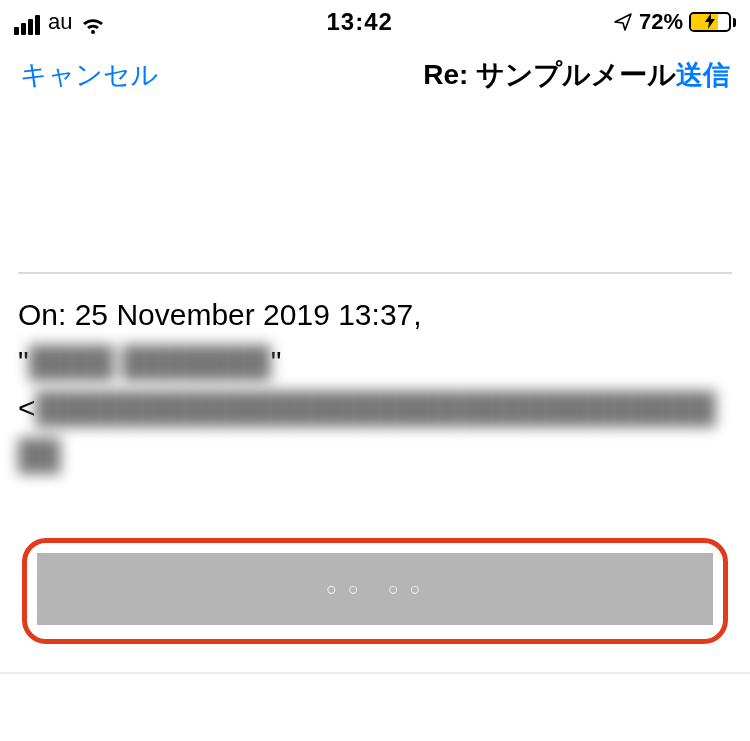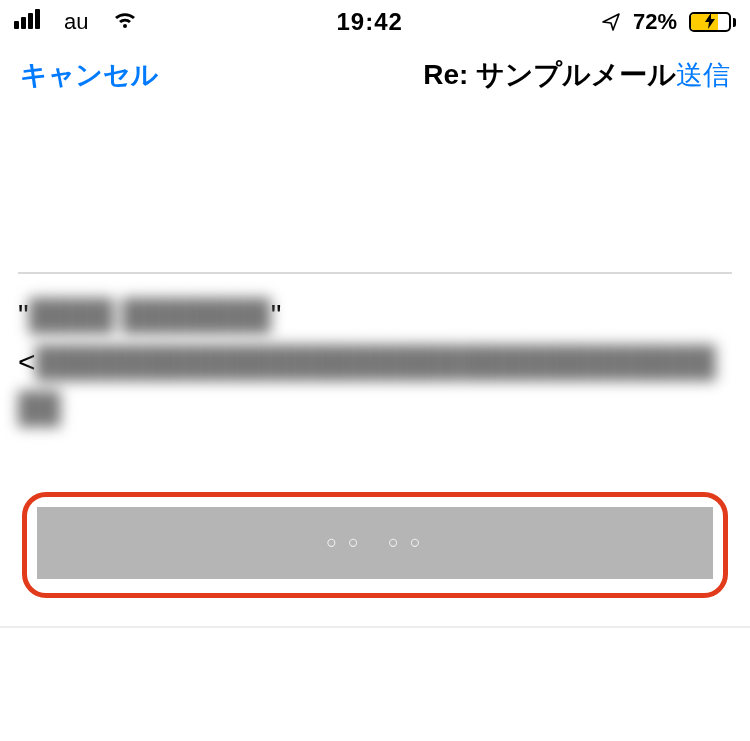--- a/index.html
+++ b/index.html
@@ -1,36 +1,36 @@
 <!DOCTYPE html>
 <html><head>
   <meta charset="utf-8">
   <style>
     * { margin: 0; padding: 0; box-sizing: border-box; }
     html, body { width: 750px; height: 741px; font-family: -apple-system, "Hiragino Sans", sans-serif; background: #fff; color: #000; }
     .status-bar { height: 44px; display: flex; align-items: center; justify-content: space-between; padding: 0 14px; font-size: 22px; font-weight: 600; }
-    .status-left { display: flex; align-items: flex-start; gap: 24px; }
-    .status-right { display: flex; align-items: center; gap: 12px; }
+    .status-left { display: flex; align-items: flex-end; gap: 8px; }
+    .status-right { display: flex; align-items: center; gap: 6px; }
     .signal { display: inline-flex; align-items: flex-end; gap: 2px; }
     .signal span { display: inline-block; width: 5px; background: #000; border-radius: 1px; }
     .signal span:nth-child(1){height:8px}.signal span:nth-child(2){height:12px}.signal span:nth-child(3){height:16px}.signal span:nth-child(4){height:20px}
     .wifi-icon svg { display: block; }
     .carrier { font-weight: 400; font-size: 22px; }
     .time { font-weight: 600; font-size: 24px; letter-spacing: 1px; }
     .nav-icon svg { display: block; }
     .battery-wrap { display: inline-flex; align-items: center; }
     .battery-body { width: 42px; height: 20px; border: 2px solid #000; border-radius: 5px; position: relative; overflow: hidden; }
     .battery-fill { position: absolute; left: 0; top: 0; bottom: 0; background: #ffcc00; }
     .battery-bolt { position: absolute; left: 50%; top: 50%; transform: translate(-50%,-50%); }
     .battery-tip { width: 3px; height: 9px; background: #000; border-radius: 0 2px 2px 0; margin-left: 2px; }
 
     .nav-bar { height: 62px; display: flex; align-items: center; justify-content: space-between; padding: 0 20px; }
-    .nav-btn { color: #007aff; font-size: 27px; font-weight: 700; cursor: pointer; }
+    .nav-btn { color: #007aff; font-size: 27px; font-weight: 400; cursor: pointer; }
     .nav-title { font-size: 28px; font-weight: 700; flex: 1; text-align: right; }
-    .nav-send { color: #007aff; font-size: 27px; font-weight: 400; cursor: pointer; }
+    .nav-send { color: #007aff; font-size: 27px; font-weight: 700; cursor: pointer; }
 
     .body-area { padding: 6px 18px 0; }
     .body-input { min-height: 160px; border: none; outline: none; width: 100%; font-size: 28px; }
     .divider { border: none; border-top: 2px solid #d9d9d9; margin: 0; }
     .quoted { margin-top: 18px; font-size: 30px; line-height: 1.55; word-break: break-word; }
     .blur { filter: blur(7px); -webkit-filter: blur(7px); color: #777; user-select:none; }
 
     .load-wrap { margin: 60px 0 28px; padding: 0 4px; }
     .load-highlight { border: 5px solid #e23b1c; border-radius: 24px; padding: 10px 10px 14px; }
     .load-btn { width: 100%; height: 72px; background: #b5b5b5; color: #fff; font-size: 30px; border: none; display: flex; align-items: center; justify-content: center; gap: 26px; cursor: pointer; position: relative; }
@@ -48,21 +48,21 @@
         <span></span>
         <span></span>
       </span>
     <span class="carrier">au</span>
     <span class="wifi-icon">
       <svg width="26" height="20" viewBox="0 0 26 20">
           <path d="M13 19a2 2 0 1 0 0-4 2 2 0 0 0 0 4zm-6-7a9 9 0 0 1 12 0l-2 2a6 6 0 0 0-8 0zm-4-4a15 15 0 0 1 20 0l-2 2a12 12 0 0 0-16 0z" fill="#000"></path>
         </svg>
     </span>
   </div>
-  <div class="time">19:42</div>
+  <div class="time">13:42</div>
   <div class="status-right">
     <span class="nav-icon">
       <svg width="20" height="20" viewBox="0 0 20 20">
           <path d="M2 10 L18 2 L12 18 L10 11 Z" fill="none" stroke="#000" stroke-width="1.6" stroke-linejoin="round"></path>
         </svg>
     </span>
     <span>72%</span>
     <span class="battery-wrap">
       <span class="battery-body">
         <span class="battery-fill" id="battery-fill" style="width: 72%;"></span>
@@ -81,20 +81,23 @@
   <span class="nav-btn">キャンセル</span>
   <span class="nav-title">Re: サンプルメール</span>
   <span class="nav-send">送信</span>
 </div>
 
 <div class="body-area">
   <div class="body-input" contenteditable="true" style=""></div>
   <hr class="divider">
   <div class="quoted">
     <div>
+      <span>On: 25 November 2019 13:37,</span>
+    </div>
+    <div>
       <span>"</span><span class="blur">████ ███████</span><span>"</span>
     </div>
     <div>
       <span>&lt;</span><span class="blur">██████████████████████████████████</span>
     </div>
   </div>
 
   <div class="load-wrap">
     <div class="load-highlight">
       <button class="load-btn">

